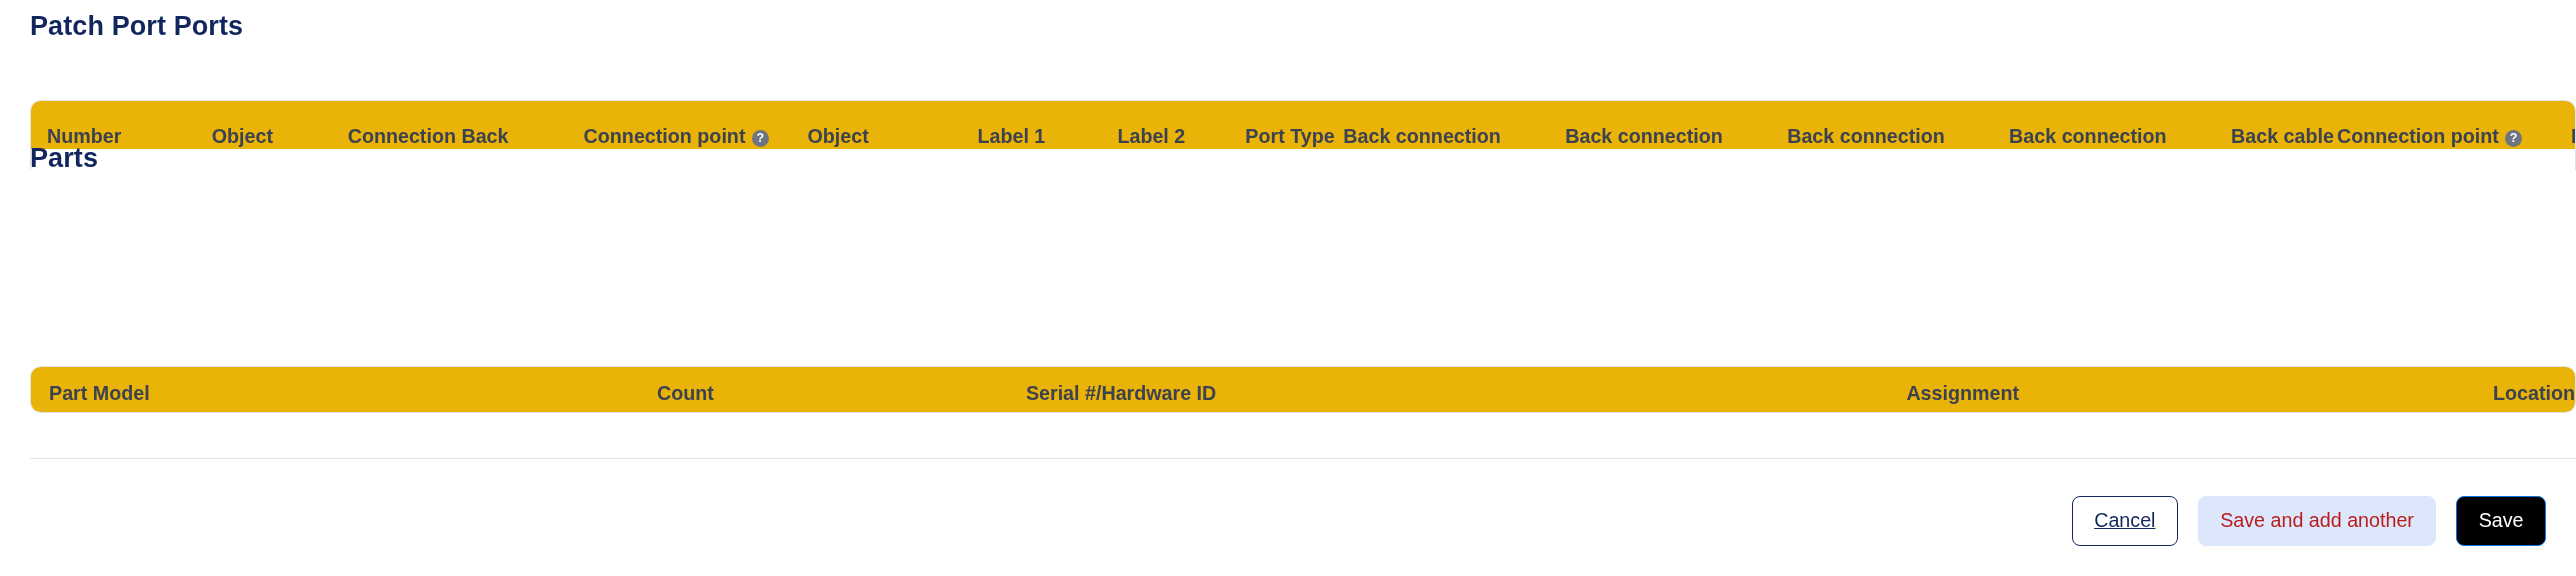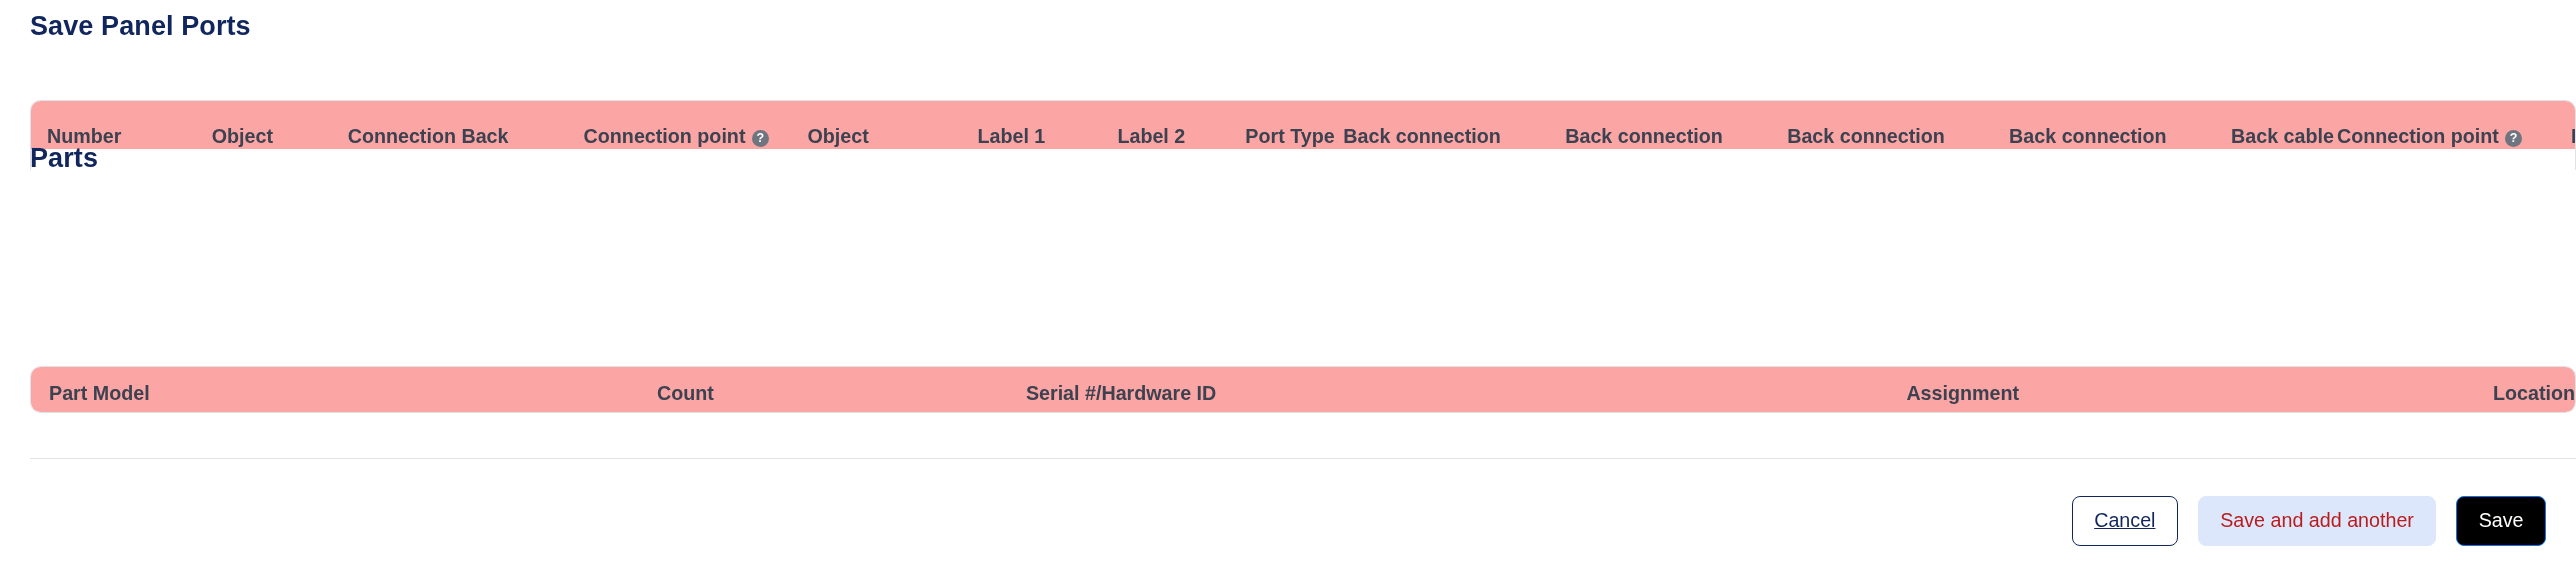--- a/index.html
+++ b/index.html
@@ -50,21 +50,21 @@
   }
   .tbl thead th {
     text-align: left;
     vertical-align: top;
     font-size: 19.7px;
     font-weight: 700;
     color: #3c4250;
     line-height: 1.32;
     padding: 23px 0 27px 0;
     white-space: normal;
-    background: #fca5a5;
+    background: #eab308;
   }
 
   
   #ports-card {
     position: absolute;
     left: 30px;
     top: 100px;
     width: 2546px;
     height: 70px;
     border-bottom: none;
@@ -188,21 +188,21 @@
     color: #ffffff;
     border: 1.8px solid #0c76e8;
     min-width: 82px;
   }
 </style>
 </head>
 <body>
 
 <div class="page">
 
-  <h2 class="section-title" style="position:absolute; left:30px; top:12.5px;">Save Panel Ports</h2>
+  <h2 class="section-title" style="position:absolute; left:30px; top:12.5px;">Patch Port Ports</h2>
 
   <div class="card" id="ports-card">
     <div class="scroller">
       <table class="tbl">
         <thead>
           <tr class="ports-head-row" id="ports-head-row">
               <th class="c-number"><span>Number</span></th>
               <th class="c-label"><span>Object</span></th>
               <th class="c-conntype"><span>Connection Back</span></th>
               <th class="c-connpt"><span>Connection point</span><span class="help-icon">?</span></th>

